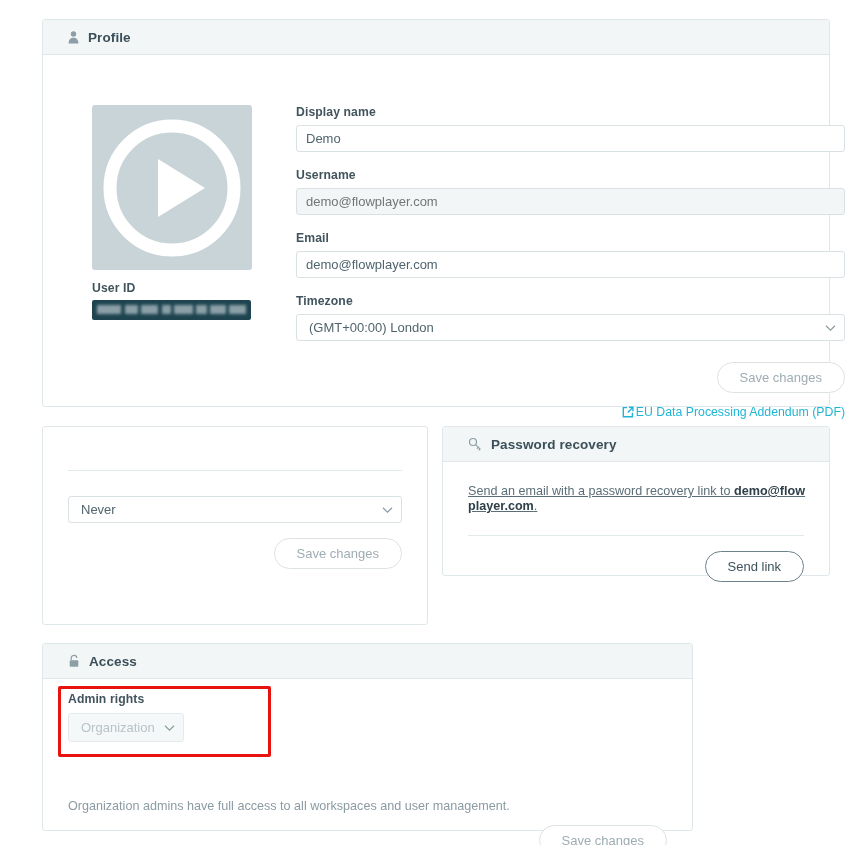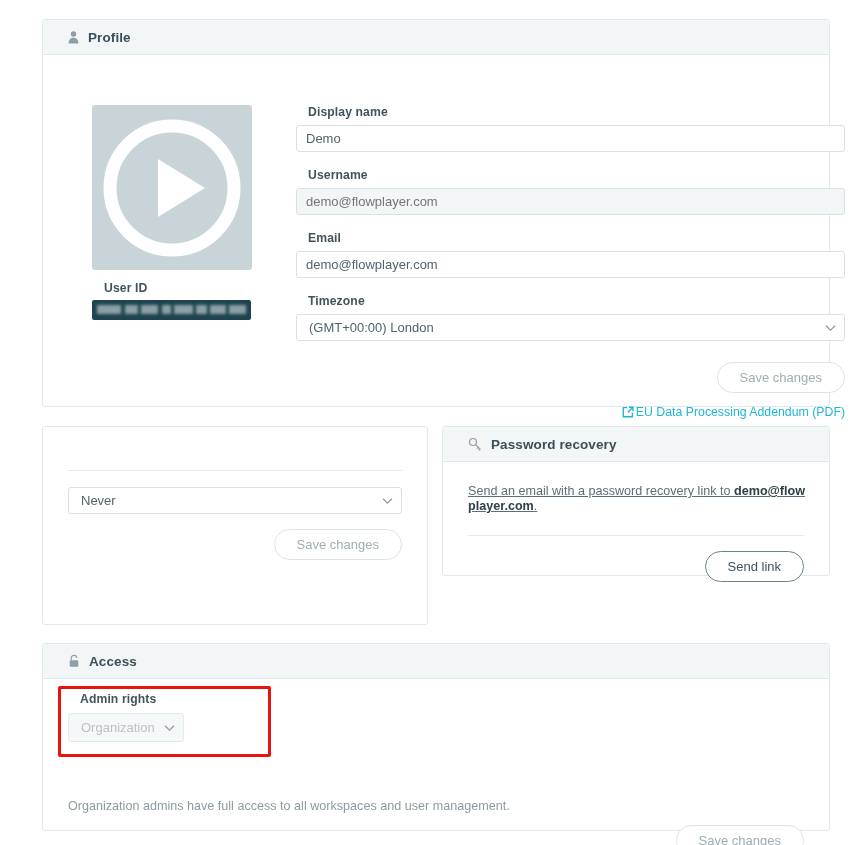--- a/index.html
+++ b/index.html
@@ -37,21 +37,20 @@
   .card-icon { display: flex; align-items: center; color: #8d9ea6; }
   .card-body { padding: 0; position: relative; }
 
   
   .field-label {
     font-size: 12.2px;
     font-weight: bold;
     color: #41545d;
     margin-bottom: 6px;
     letter-spacing: .1px;
-    margin-left: 12px;
   }
   .body-text {
     font-size: 12.6px;
     color: #5b6e77;
     line-height: 1.18;
   }
   .body-text b { color: #2f4049; font-weight: bold; }
 
   
   .inp {
@@ -251,21 +250,21 @@
     </div>
   </div>
 
   <div class="card" style="left:42px; top:426px; width:386px; height:199px;">
 
 
     <div class="card-body" style="padding:22px 25px 0 25px;">
 
       <hr class="divider" style="margin-top:21px;">
 
-      <div class="sel-wrap" style="margin-top:16px;">
+      <div class="sel-wrap" style="margin-top:25px;">
         <select class="sel"><option>Never</option></select>
         <span class="chev">
           <svg width="11" height="7" viewBox="0 0 11 7">
               <path d="M1 1.2 L5.5 5.6 L10 1.2" fill="none" stroke="#8b9ba2" stroke-width="1.2"></path>
             </svg>
         </span>
       </div>
 
       <div style="display:flex; justify-content:flex-end; margin-top:15px;">
         <button class="btn btn-disabled" disabled="">Save changes</button>
@@ -293,21 +292,21 @@
       </div>
 
       <hr class="divider" style="margin-top:21px;">
 
       <div style="display:flex; justify-content:flex-end; margin-top:15px;">
         <button class="btn btn-outline">Send link</button>
       </div>
     </div>
   </div>
 
-  <div class="card" style="left:42px; top:643px; width:788px; height:188px;">
+  <div class="card" style="left:42px; top:643px; width:651px; height:188px;">
 
     <div class="card-head">
       <span class="card-icon">
         <svg width="12" height="14" viewBox="0 0 12 14">
           <path d="M3.2 6.2 V4.1 C3.2 2.5 4.4 1.3 6 1.3 C7.6 1.3 8.8 2.5 8.8 4.1" fill="none" stroke="#8d9ea6" stroke-width="1.2"></path>
           <rect x="1.7" y="6.2" width="8.6" height="6.6" rx="1" fill="#8d9ea6"></rect>
         </svg>
       </span>
       <span class="title">Access</span>
     </div>

